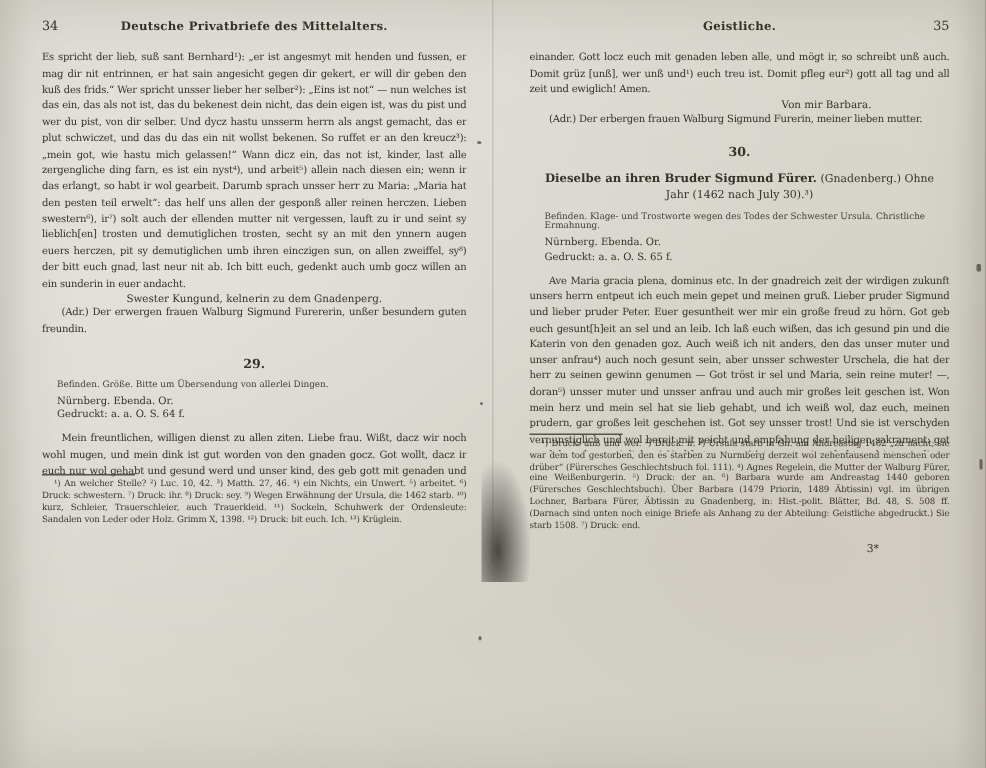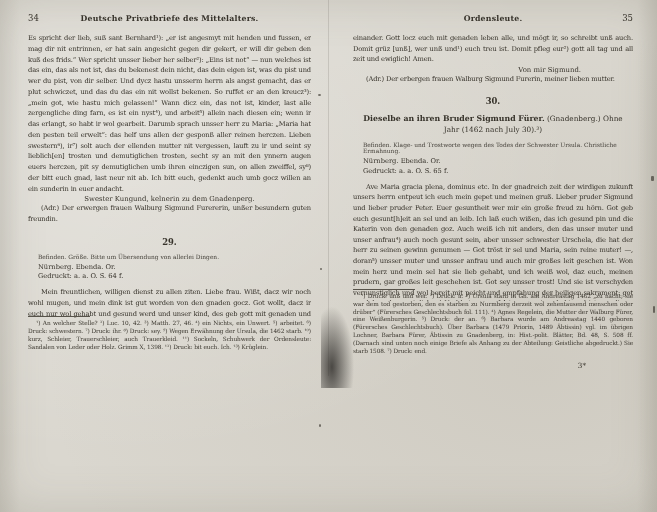--- a/index.html
+++ b/index.html
@@ -92,26 +92,26 @@
     <div class="footnotes">
       <div class="fn-rule"></div>
       <div class="fn-text">¹) An welcher Stelle?  ²) Luc. 10, 42.  ³) Matth. 27, 46.  ⁴) ein Nichts, ein Unwert.  ⁵) arbeitet.  ⁶) Druck: schwestern.  ⁷) Druck: ihr.  ⁸) Druck: sey.  ⁹) Wegen Erwähnung der Ursula, die 1462 starb.  ¹⁰) kurz, Schleier, Trauerschleier, auch Trauerkleid.  ¹¹) Sockeln, Schuhwerk der Ordensleute: Sandalen von Leder oder Holz. Grimm X, 1398.  ¹²) Druck: bit euch. Ich.  ¹³) Krüglein.</div>
     </div>
   </div>
 
   <div class="page page-right">
     <div class="flow">
       <div class="running-head">
         <span class="rh-spacer"></span>
-        <span class="rh-title">Ordensleute.</span>
+        <span class="rh-title">Geistliche.</span>
         <span class="rh-num">35</span>
       </div>
 
       <p class="body-text">einander. Gott locz euch mit genaden leben alle, und mögt ir, so schreibt unß auch. Domit grüz [unß], wer unß und¹) euch treu ist. Domit pfleg eur²) gott all tag und all zeit und ewiglich! Amen.</p>
-      <p class="sig-line">Von mir Sigmund.</p>
+      <p class="sig-line">Von mir Barbara.</p>
       <p class="body-text indent addr">(Adr.) Der erbergen frauen Walburg Sigmund Furerin, meiner lieben mutter.</p>
 
       <div class="letter-num">30.</div>
       <div class="letter-title">
         <span class="lt-bold">Dieselbe an ihren Bruder Sigmund Fürer.</span>
         <span class="lt-rest">(Gnadenberg.)  Ohne Jahr (1462 nach July 30).³)</span>
       </div>
       <div class="regest">Befinden.  Klage- und Trostworte wegen des Todes der Schwester Ursula.  Christliche Ermahnung.</div>
       <div class="meta-line">Nürnberg.  Ebenda.  Or.</div>
       <div class="meta-line">Gedruckt: a. a. O. S. 65 f.</div>

